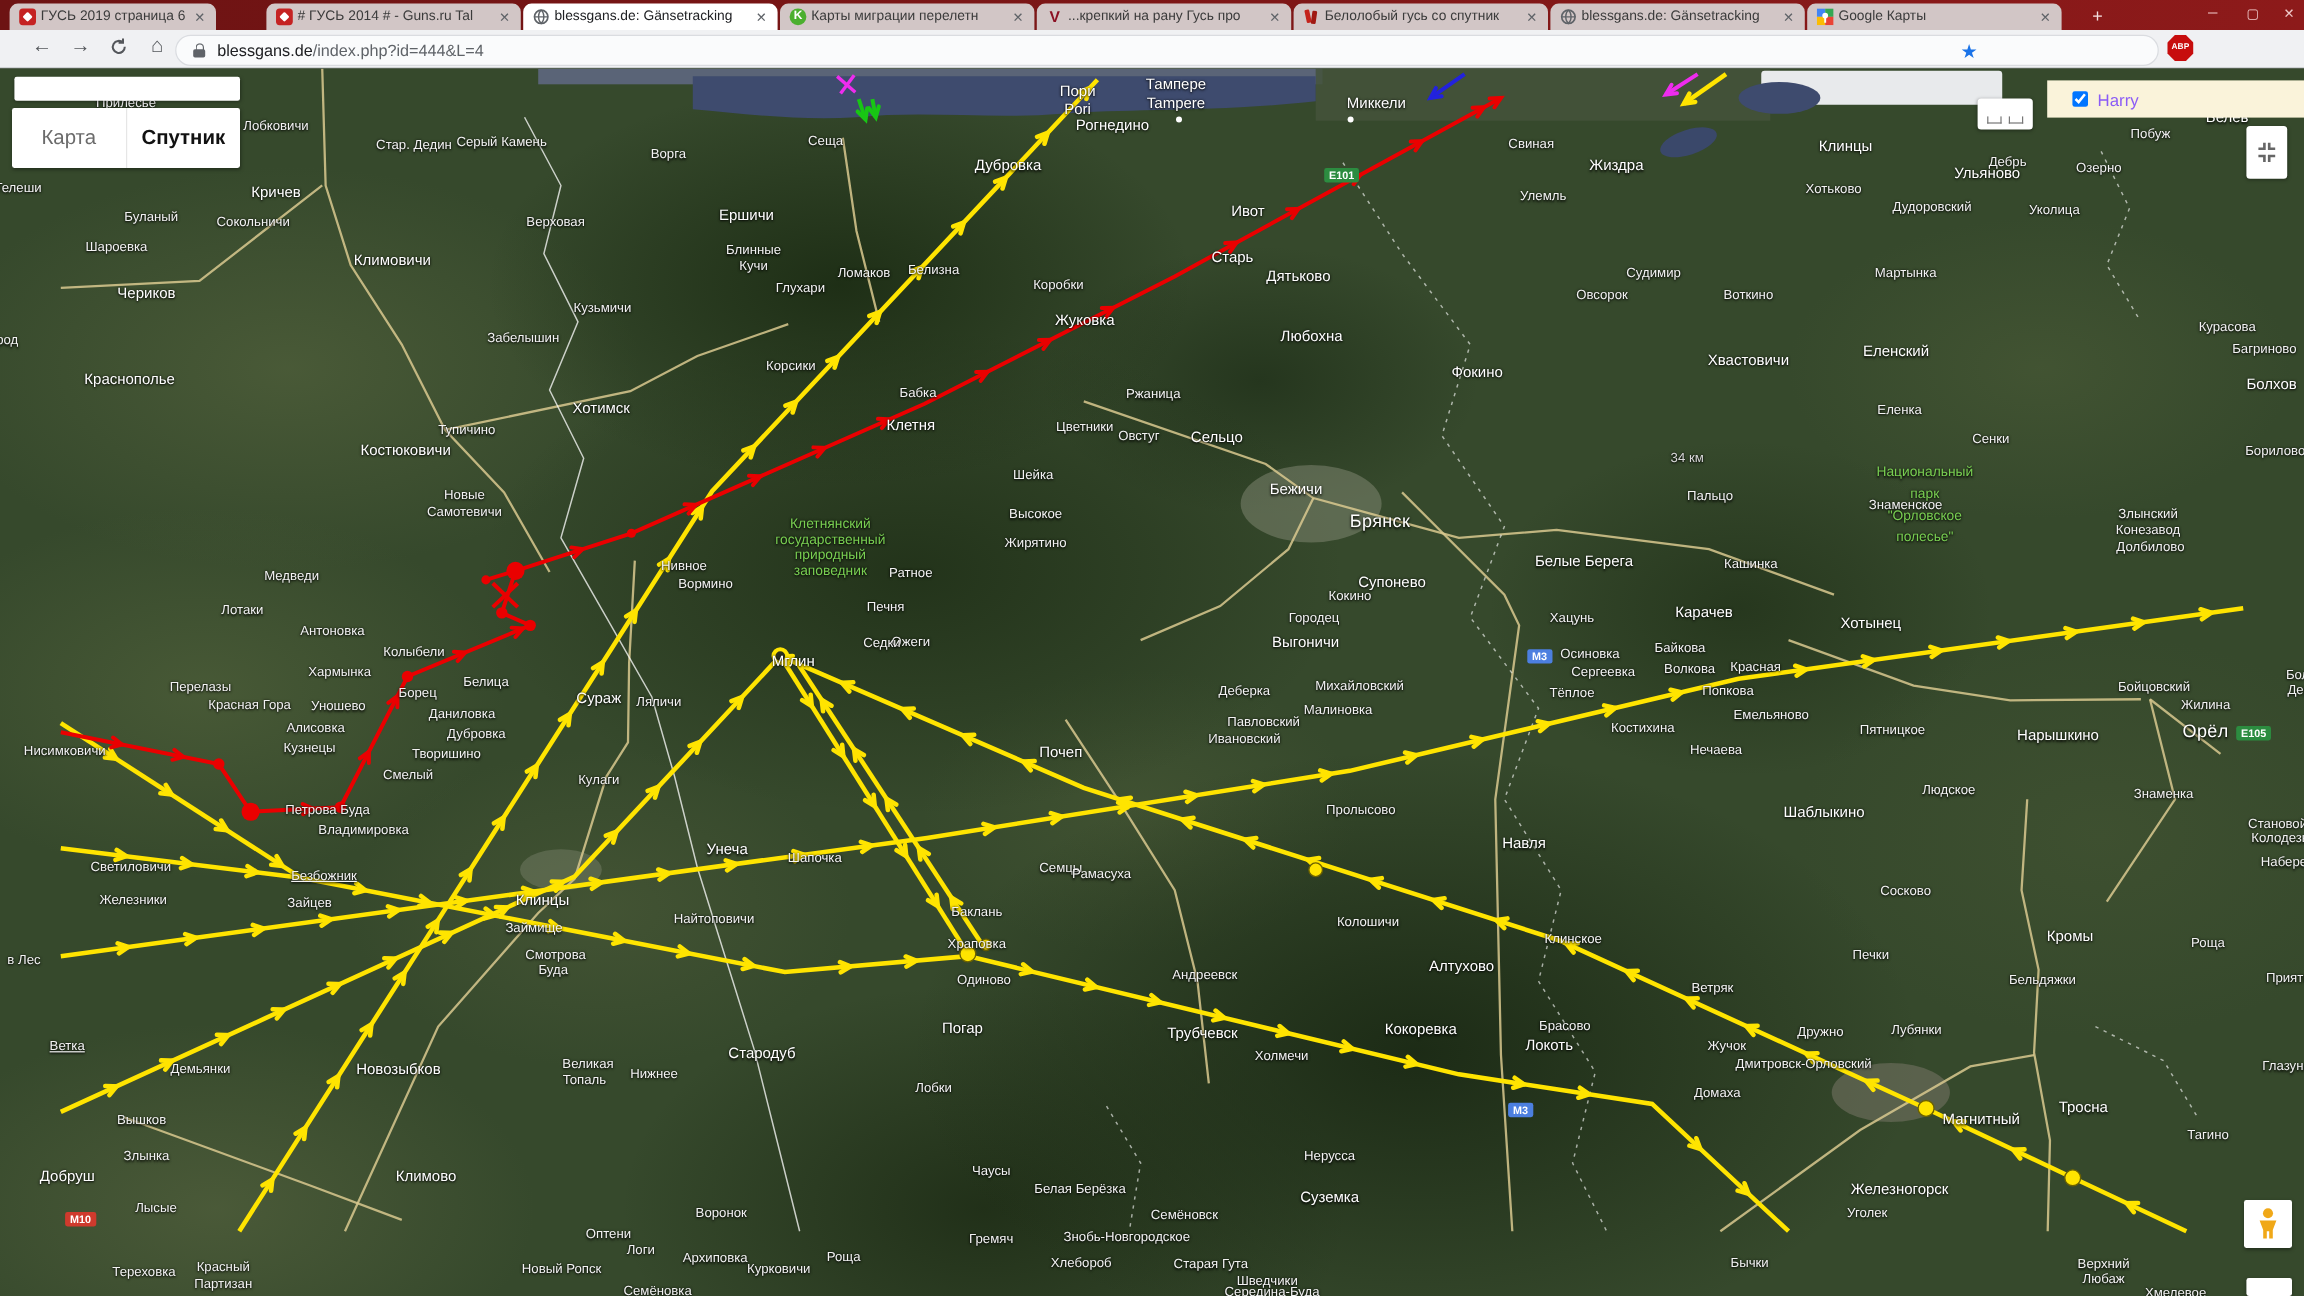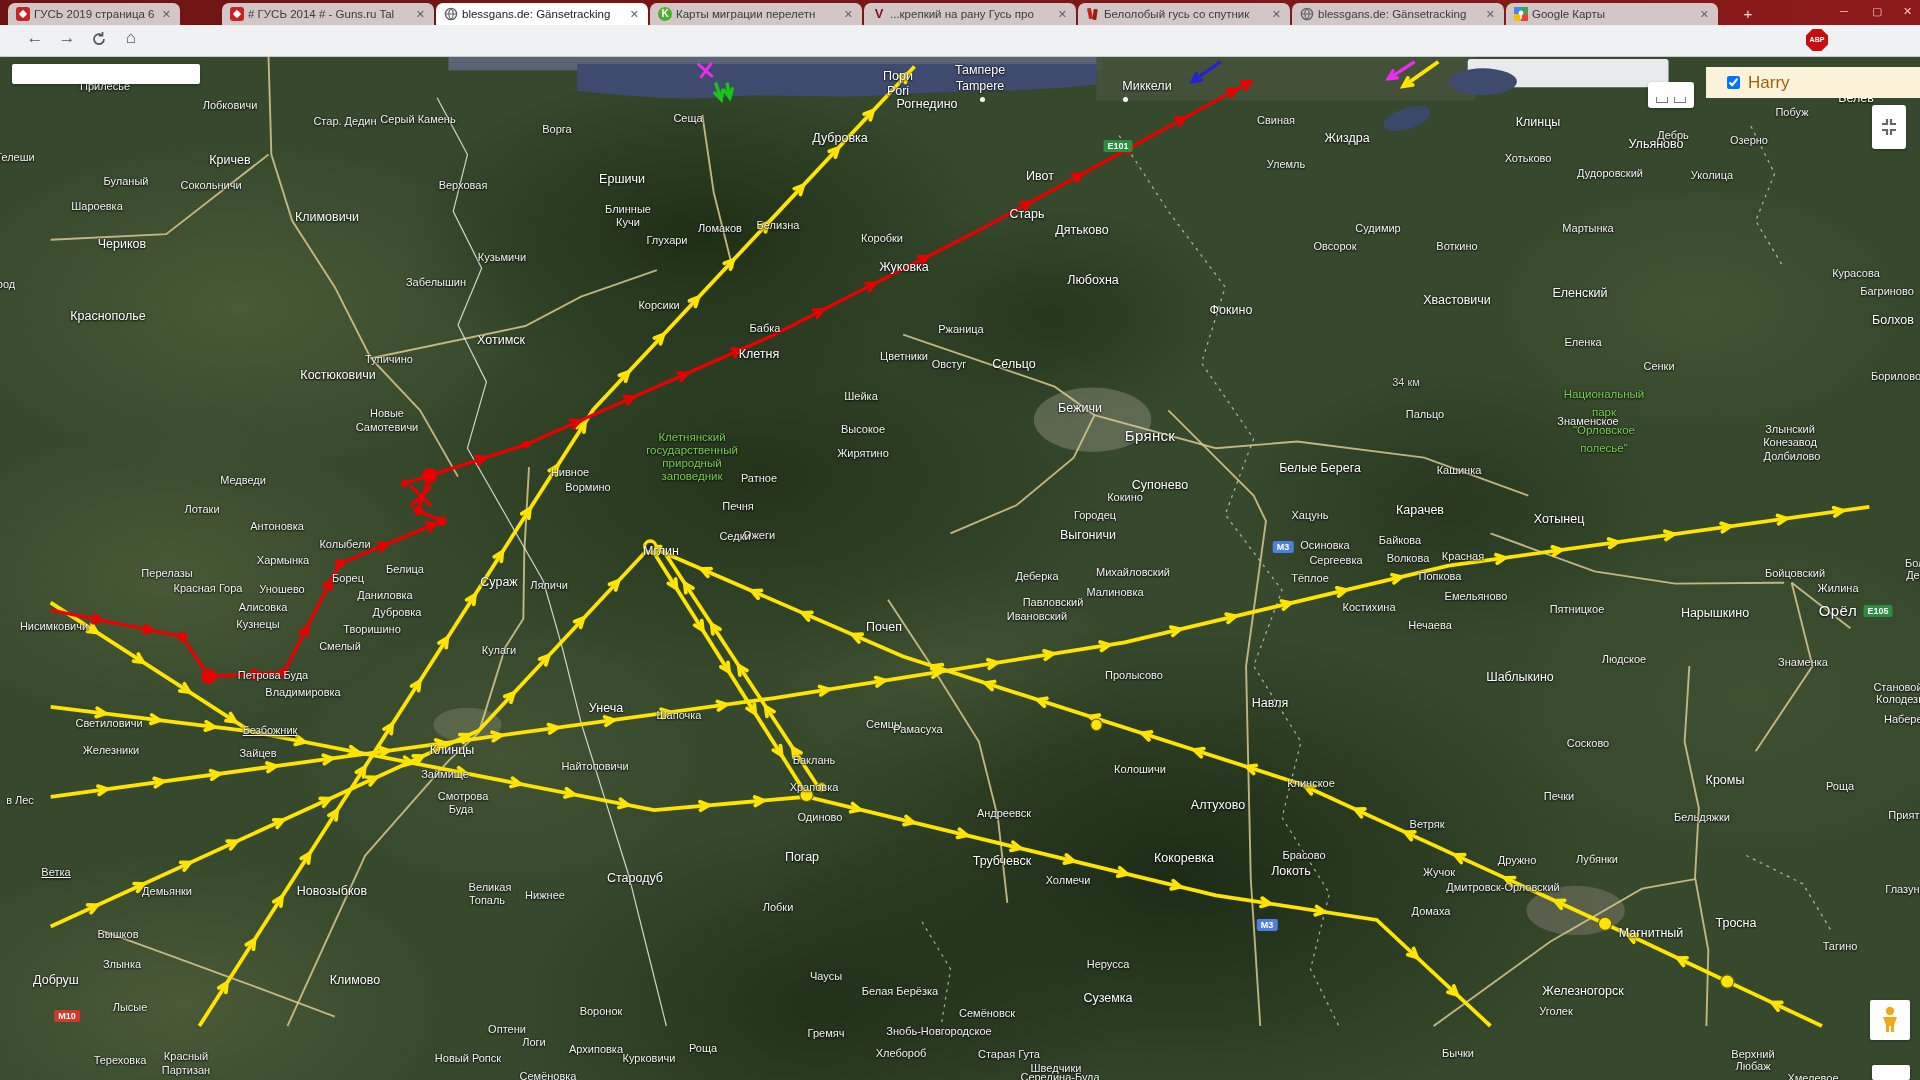--- a/index.html
+++ b/index.html
@@ -50,21 +50,21 @@
   .mlabel.k4{color:#d8d8d8;}
   .badge{position:absolute;transform:translate(-50%,-50%);font-size:9px;font-weight:bold;color:#fff;padding:1px 4px;border-radius:2px;z-index:3;}
   
   .gwhite{position:absolute;background:#fff;box-shadow:0 1px 3px rgba(0,0,0,.35);z-index:6;}
   #maptype{left:10px;top:33px;width:190px;height:50px;border-radius:2px;display:flex;z-index:6;}
   #maptype .opt{flex:1;display:flex;align-items:center;justify-content:center;font-size:17px;}
   #maptype .opt.sel{font-weight:bold;color:#111;}
   #maptype .opt.uns{color:#6b6b6b;border-right:1px solid #e6e6e6;}
   #harrybar{position:absolute;left:1706px;top:10px;width:214px;height:31px;background:#faf3da;z-index:6;display:flex;align-items:center;}
   #harrybar input{width:13px;height:13px;margin:0 8px 0 21px;}
-  #harrybar label{font-size:17px;color:#a16207;}
+  #harrybar label{font-size:14px;color:#8b5cf6;}
   #fsbtn{left:1872px;top:48px;width:34px;height:44px;border-radius:3px;display:flex;align-items:center;justify-content:center;}
   #pegman{left:1870px;top:943px;width:40px;height:40px;border-radius:2px;display:flex;align-items:center;justify-content:center;}
   #zoomstub{left:1872px;top:1008px;width:38px;height:15px;border-radius:2px;}
   #ctlstub{left:1648px;top:25px;width:46px;height:26px;border-radius:3px;}
   #ctlstub:after{content:"";position:absolute;left:8px;bottom:5px;width:10px;height:5px;border:1.5px solid #777;border-top:none;}
   #ctlstub:before{content:"";position:absolute;right:8px;bottom:5px;width:10px;height:5px;border:1.5px solid #777;border-top:none;}
   #topbox{left:12px;top:7px;width:188px;height:20px;border-radius:2px;}
 </style>
 </head>
 <body>
@@ -140,20 +140,25 @@
 
 <div id="toolbar">
   <span class="navic" style="left:22px">←</span>
   <span class="navic" style="left:54px">→</span>
   <span class="navic" style="left:86px">
     <svg width="16" height="16" viewBox="0 0 16 16" style="margin-top:3px">
         <path d="M13 8a5 5 0 1 1-1.5-3.5M11.5 1v3.7h-3.7" fill="none" stroke="#54575b" stroke-width="1.7"></path>
       </svg>
   </span>
   <span class="navic" style="left:118px">⌂</span>
+  <div id="omnibox">
+    <span class="lock"></span>
+    <span id="urltext"><b>blessgans.de</b><span>/index.php?id=444&amp;L=4</span></span>
+    <span id="star">★</span>
+  </div>
 </div>
 <div id="abp">ABP</div>
 
 <div id="map">
   <svg id="gfx" width="1920" height="1023" viewBox="0 57 1920 1080">
 
     <rect x="420" y="57" width="690" height="14" fill="#5a6477"></rect>
     <rect x="1104" y="57" width="400" height="46" fill="#44523b" opacity="0.85"></rect>
     <path d="M556,64 L1104,64 L1104,86 C1010,96 940,92 880,97 C820,102 760,94 700,100 C650,103 600,97 556,93 Z" fill="#3e4b6e"></path>
     <rect x="1496" y="59" width="212" height="30" rx="3" fill="#e8eaec"></rect>
@@ -537,20 +542,24 @@
     </div>
   <div id="badges-host">
       <div class="badge" style="left: 1283px; top: 490px; background: rgb(76, 127, 224);">М3</div>
       <div class="badge" style="left: 1267px; top: 868px; background: rgb(76, 127, 224);">М3</div>
       <div class="badge" style="left: 67px; top: 959px; background: rgb(207, 58, 45);">М10</div>
       <div class="badge" style="left: 1118px; top: 89px; background: rgb(44, 140, 64);">E101</div>
       <div class="badge" style="left: 1878px; top: 554px; background: rgb(44, 140, 64);">E105</div>
     </div>
 
   <div class="gwhite" id="topbox"></div>
+  <div class="gwhite" id="maptype">
+    <div class="opt uns">Карта</div>
+    <div class="opt sel">Спутник</div>
+  </div>
   <div id="harrybar">
     <input type="checkbox" id="harrycb" checked="" style="">
     <label for="harrycb">Harry</label>
   </div>
   <div class="gwhite" id="ctlstub"></div>
   <div class="gwhite" id="fsbtn">
     <svg width="22" height="22" viewBox="0 0 22 22">
       <path d="M9,3 v5 h-5 M13,3 v5 h5 M9,19 v-5 h-5 M13,19 v-5 h5" fill="none" stroke="#666" stroke-width="2.2"></path>
     </svg>
   </div>

